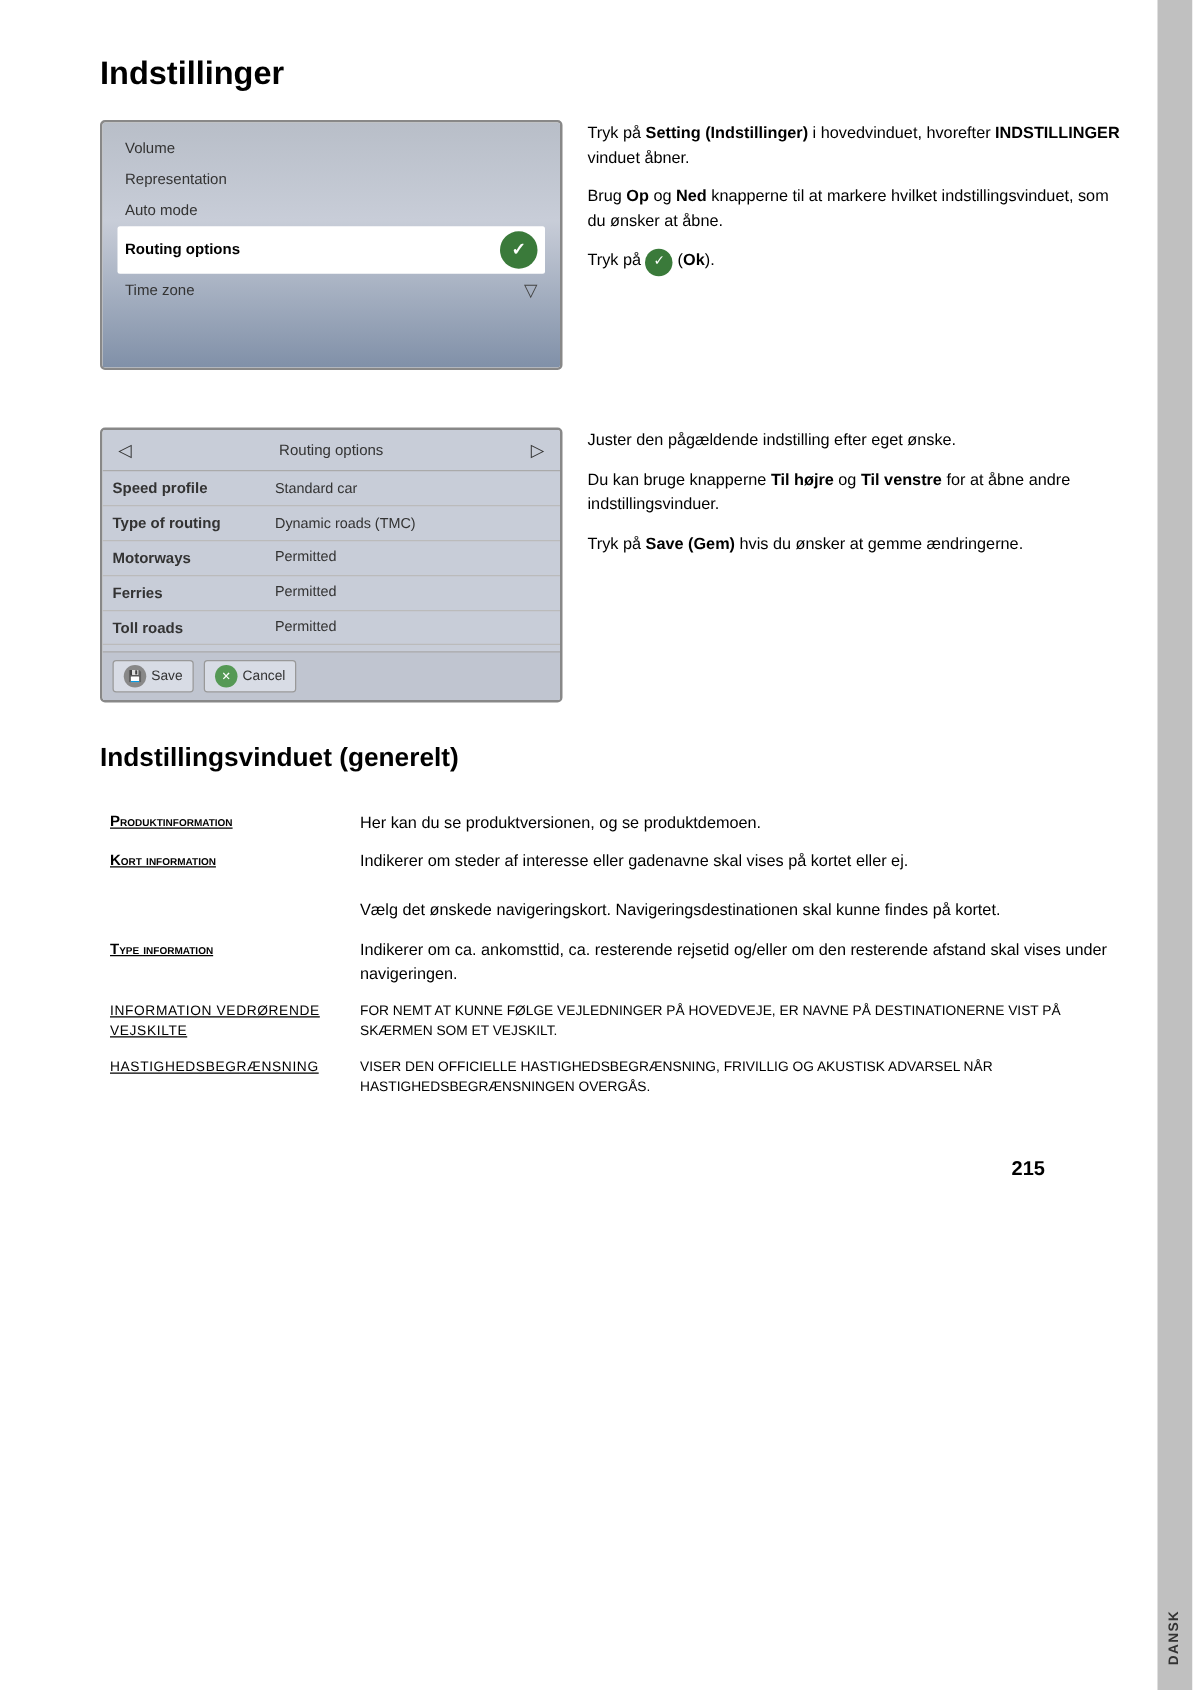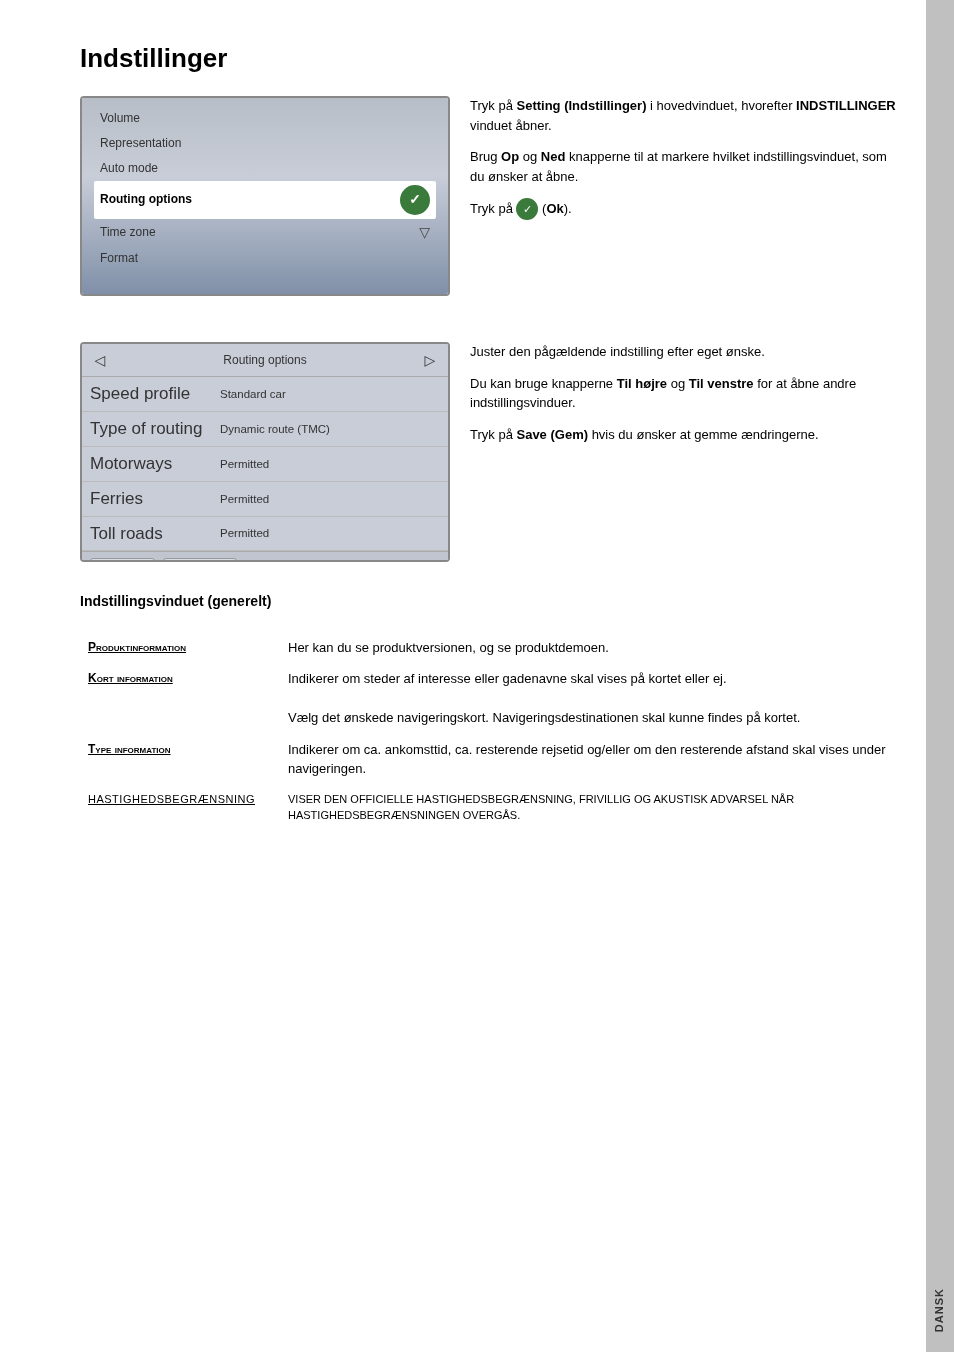--- a/index.html
+++ b/index.html
@@ -148,25 +148,25 @@
 
     .screen2-row {
       display: flex;
       align-items: center;
       padding: 5px 8px;
       border-bottom: 1px solid #bbb;
       font-size: 12px;
     }
 
     .row-label {
-      font-weight: normal;
+      font-weight: bold;
       color: #333;
       width: 130px;
       flex-shrink: 0;
-      font-size: 17px;
+      font-size: 12px;
     }
 
     .row-value {
       color: #333;
       font-size: 11.5px;
     }
 
     .screen2-footer {
       display: flex;
       padding: 6px 8px;
@@ -215,21 +215,21 @@
       border-radius: 50%;
       display: inline-flex;
       align-items: center;
       justify-content: center;
       color: white;
       font-size: 11px;
     }
 
     
     .section2-title {
-      font-size: 14px;
+      font-size: 21px;
       font-weight: bold;
       margin-bottom: 20px;
       margin-top: 10px;
     }
 
     .info-table {
       width: 100%;
       border-collapse: collapse;
       font-size: 13px;
       line-height: 1.5;
@@ -309,23 +309,20 @@
             <div class="screen1-menu-item">
               <span>Auto mode</span>
             </div>
             <div class="screen1-menu-item highlighted">
               <span>Routing options</span>
               <span class="checkmark-btn">✓</span>
             </div>
             <div class="screen1-menu-item">
               <span>Time zone</span>
               <span class="arrow-down">▽</span>
-            </div>
-            <div class="screen1-menu-item">
-              <span>Format</span>
             </div>
           </div>
         </div>
       </div>
 
       <div class="right-col">
         <p>
           Tryk på <strong>Setting (Indstillinger)</strong> i hovedvinduet, hvorefter <strong>INDSTILLINGER</strong> vinduet åbner.
         </p>
         <p>
@@ -346,21 +343,21 @@
               <span class="screen2-header-title">Routing options</span>
               <span class="nav-arrow">▷</span>
             </div>
             <div class="screen2-rows">
               <div class="screen2-row">
                 <span class="row-label">Speed profile</span>
                 <span class="row-value">Standard car</span>
               </div>
               <div class="screen2-row">
                 <span class="row-label">Type of routing</span>
-                <span class="row-value">Dynamic route (TMC)</span>
+                <span class="row-value">Dynamic roads (TMC)</span>
               </div>
               <div class="screen2-row">
                 <span class="row-label">Motorways</span>
                 <span class="row-value">Permitted</span>
               </div>
               <div class="screen2-row">
                 <span class="row-label">Ferries</span>
                 <span class="row-value">Permitted</span>
               </div>
               <div class="screen2-row">
@@ -408,26 +405,31 @@
           <td class="value-col">
             Indikerer om steder af interesse eller gadenavne skal vises på kortet eller ej.<br><br>
             Vælg det ønskede navigeringskort. Navigeringsdestinationen skal kunne findes på kortet.
           </td>
         </tr>
         <tr>
           <td class="label-col">Type information</td>
           <td class="value-col">Indikerer om ca. ankomsttid, ca. resterende rejsetid og/eller om den resterende afstand skal vises under navigeringen.</td>
         </tr>
         <tr>
+          <td class="label-col normal">Information vedrørende<br>vejskilte</td>
+          <td class="value-col caps">For nemt at kunne følge vejledninger på hovedveje, er navne på destinationerne vist på skærmen som et vejskilt.</td>
+        </tr>
+        <tr>
           <td class="label-col normal">Hastighedsbegrænsning</td>
           <td class="value-col caps">Viser den officielle hastighedsbegrænsning, frivillig og akustisk advarsel når hastighedsbegrænsningen overgås.</td>
         </tr>
       </tbody>
     </table>
 
     <div style="height:40px;"></div>
+    <div style="text-align:right; padding-right: 60px; font-size:16px; font-weight:bold;">215</div>
 
   </div>
 
   <div class="side-tab">
     <span class="side-tab-label">DANSK</span>
   </div>
 </div>
 
 </body></html>

